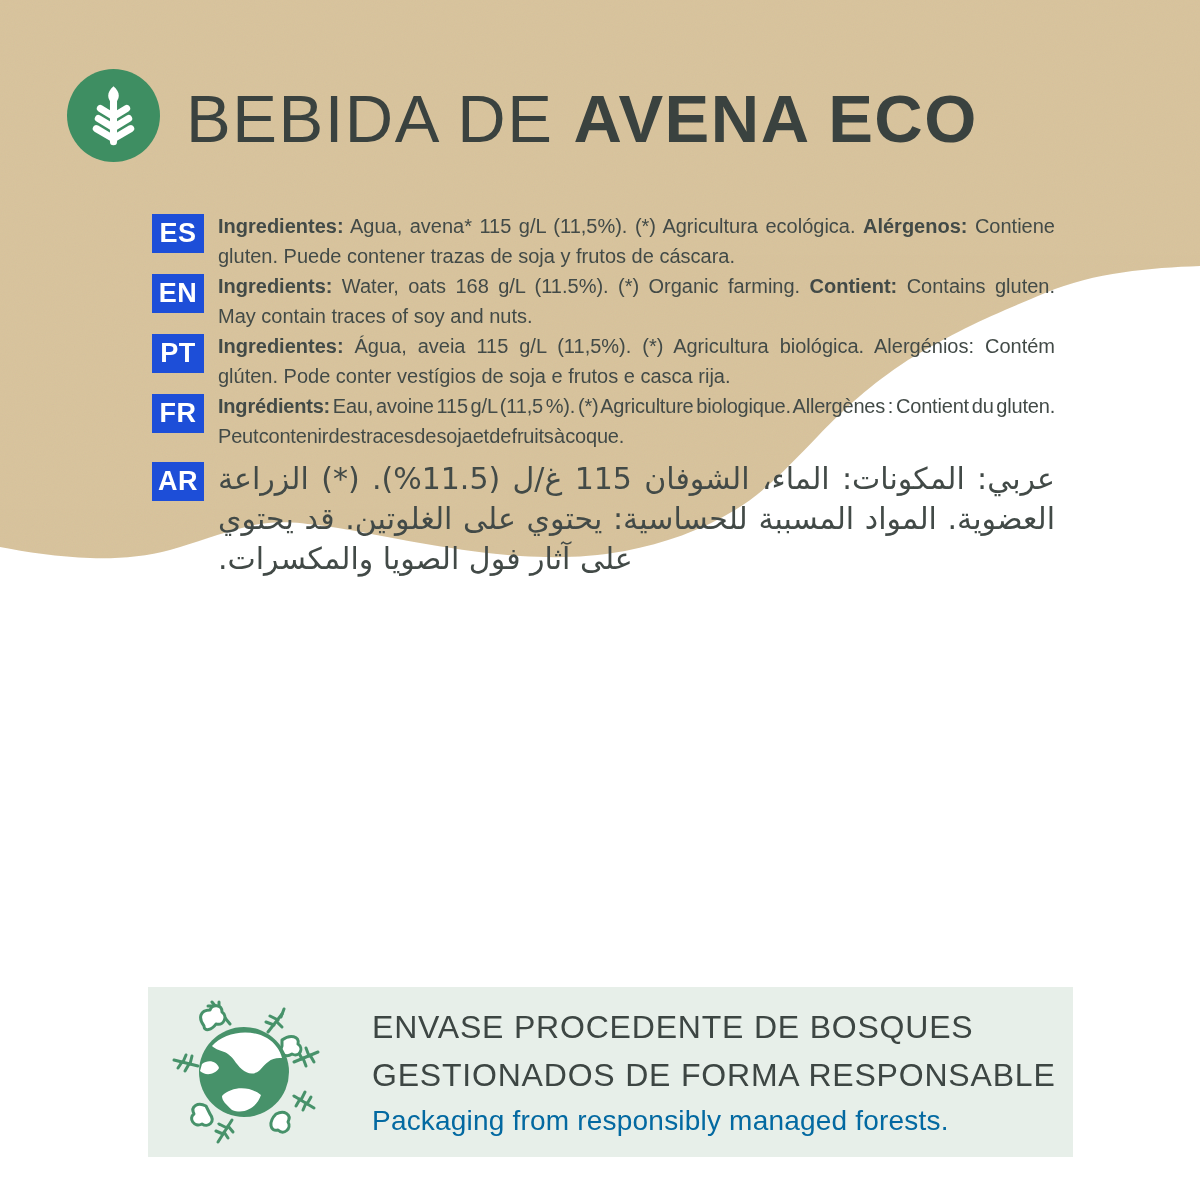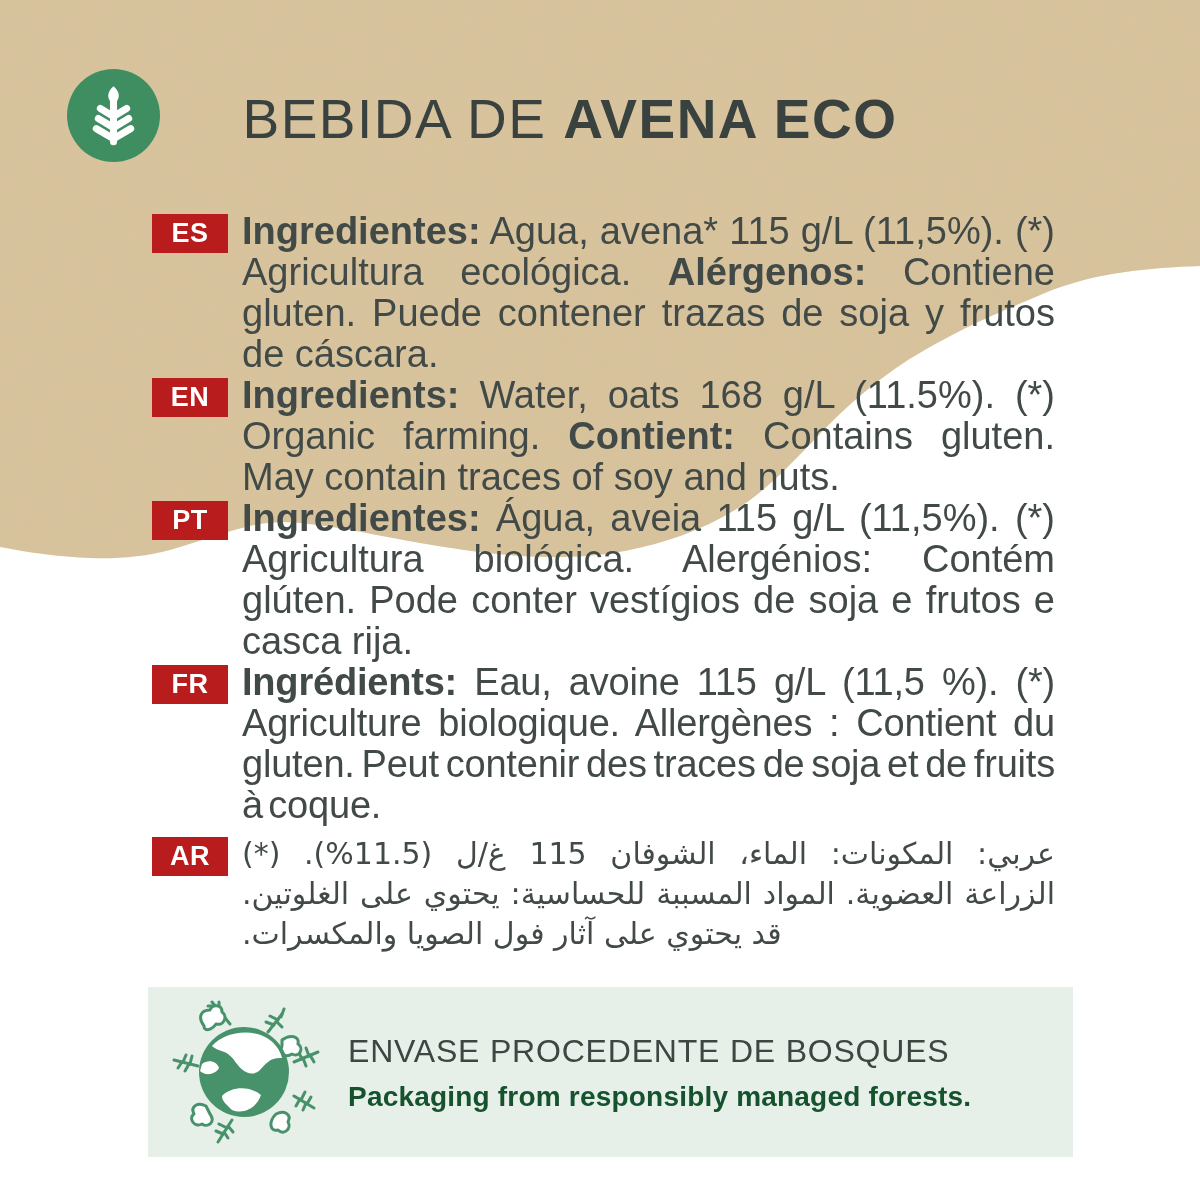--- a/index.html
+++ b/index.html
@@ -5,59 +5,59 @@
   html,body{margin:0;padding:0;}
   body{
     width:1200px;height:1200px;position:relative;overflow:hidden;
     background:#ffffff;
     font-family:"Liberation Sans","DejaVu Sans",sans-serif;
     color:#424a47;
   }
   .bg-svg{position:absolute;left:0;top:0;width:1200px;height:1200px;pointer-events:none;}
   .logo{position:absolute;left:67px;top:69px;width:93px;height:93px;}
   h1{
-    position:absolute;left:4px;top:88px;width:1132px;margin:0;
-    text-align:center;font-size:55px;line-height:62px;
+    position:absolute;left:16px;top:88px;width:1132px;margin:0;
+    text-align:center;font-size:67px;line-height:62px;
     font-weight:400;color:#3a423f;letter-spacing:1.5px;white-space:nowrap;
   }
   h1 .t-bold{font-weight:700;}
   .sections{position:absolute;left:152px;top:211px;width:903px;}
   .section{display:flex;align-items:flex-start;}
   .badge{
-    flex:0 0 auto;width:76px;height:39px;margin-top:3px;
-    background:#b91c1c;color:#ffffff;
+    flex:0 0 auto;width:52px;height:39px;margin-top:3px;
+    background:#1d4ed8;color:#ffffff;
     font-size:27px;font-weight:700;letter-spacing:0.5px;
     display:flex;align-items:center;justify-content:center;
   }
   .section p{
     flex:1;margin:0 0 0 14px;
-    font-size:38px;line-height:41px;color:#424a47;
+    font-size:20px;line-height:30px;color:#424a47;
     text-align:justify;text-align-last:left;
   }
   .section p b{font-weight:700;}
   .section.tight p{word-spacing:-5px;letter-spacing:-0.2px;}
   .section.ar{margin-top:8px;}
   .section.ar p{
     direction:rtl;font-size:30px;line-height:40px;
     font-family:"DejaVu Sans",sans-serif;
   }
   .footer{
     position:absolute;left:148px;top:987px;width:925px;height:170px;
     background:#e7efe9;box-sizing:border-box;
-    display:flex;align-items:center;padding-left:22px;
+    display:flex;align-items:center;padding-left:22px;gap:24px;
   }
   .globe{width:150px;height:152px;flex:0 0 auto;}
   .footer-text{margin-left:28px;padding-top:2px;}
   .ft-caps{
     font-size:32px;line-height:48px;font-weight:400;
     color:#3d4643;letter-spacing:0.8px;white-space:nowrap;
   }
   .ft-sub{
-    font-size:28px;line-height:44px;font-weight:700;
-    color:#14532d;letter-spacing:0.2px;white-space:nowrap;
+    font-size:28px;line-height:44px;font-weight:400;
+    color:#0369a1;letter-spacing:0.2px;white-space:nowrap;
   }
 </style>
 </head>
 <body>
 
 <svg class="bg-svg" viewBox="0 0 1200 1200" aria-hidden="true">
   <defs>
     <filter id="grain">
         <feTurbulence type="fractalNoise" baseFrequency="0.9" numOctaves="2" result="n"></feTurbulence>
       </filter>
@@ -161,15 +161,16 @@
 
     <circle cx="74" cy="76" r="45" fill="#47926a"></circle>
     <g fill="#ffffff">
       <path d="M42 50 C54 36 80 32 97 42 C105 47 110 54 112 62 C101 61 96 67 90 74 C80 83 70 73 64 64 C56 53 48 56 42 50 Z"></path>
       <path d="M32 68 C38 63 47 65 49 72 C45 79 35 80 30 75 Z"></path>
       <path d="M52 100 C62 90 80 90 91 99 C87 111 75 119 62 114 C56 108 52 105 52 100 Z"></path>
     </g>
   </svg>
   <div class="footer-text">
     <div class="ft-caps">ENVASE PROCEDENTE DE BOSQUES</div>
+    <div class="ft-caps">GESTIONADOS DE FORMA RESPONSABLE</div>
     <div class="ft-sub">Packaging from responsibly managed forests.</div>
   </div>
 </div>
 
 </body></html>

